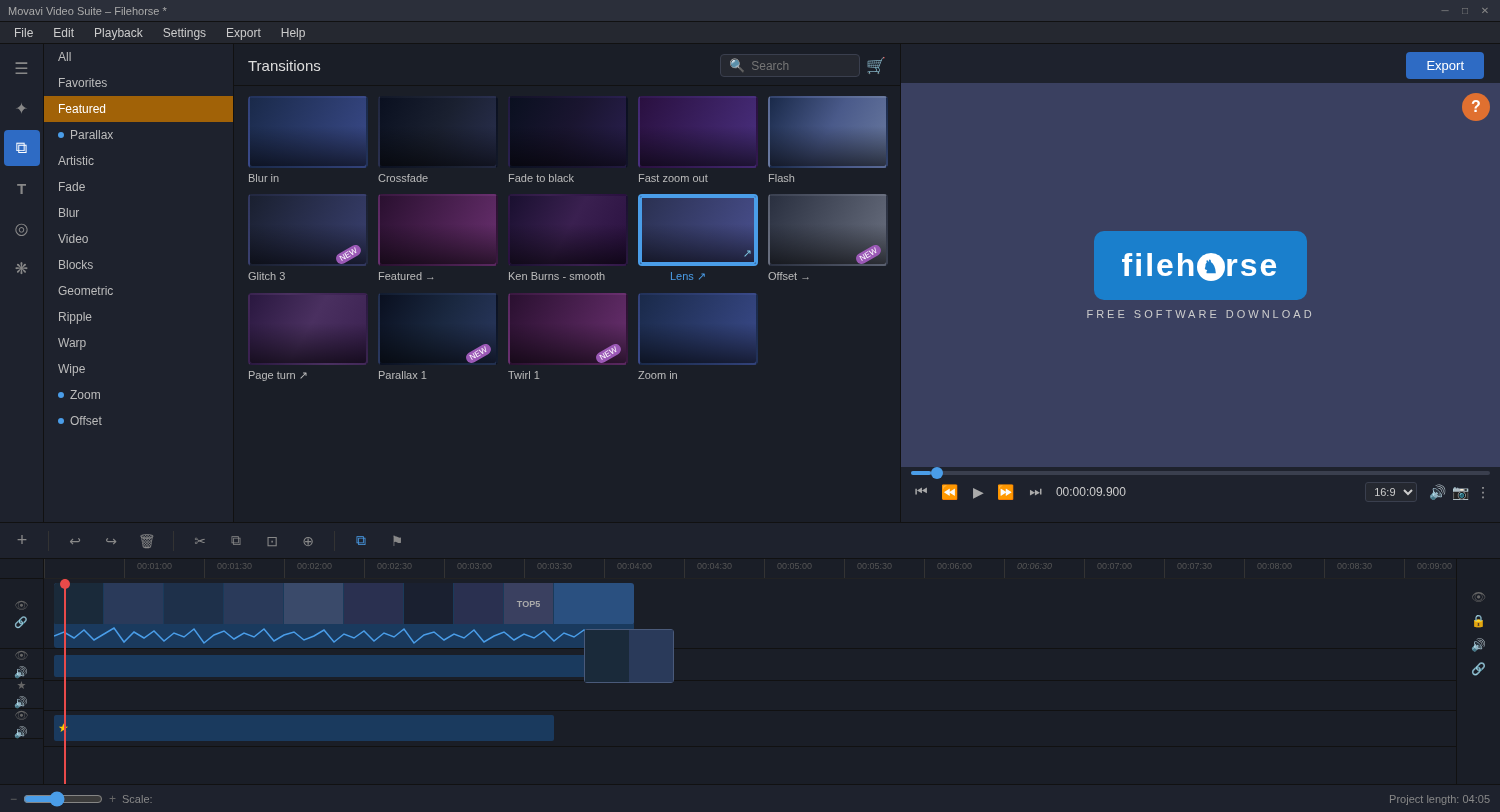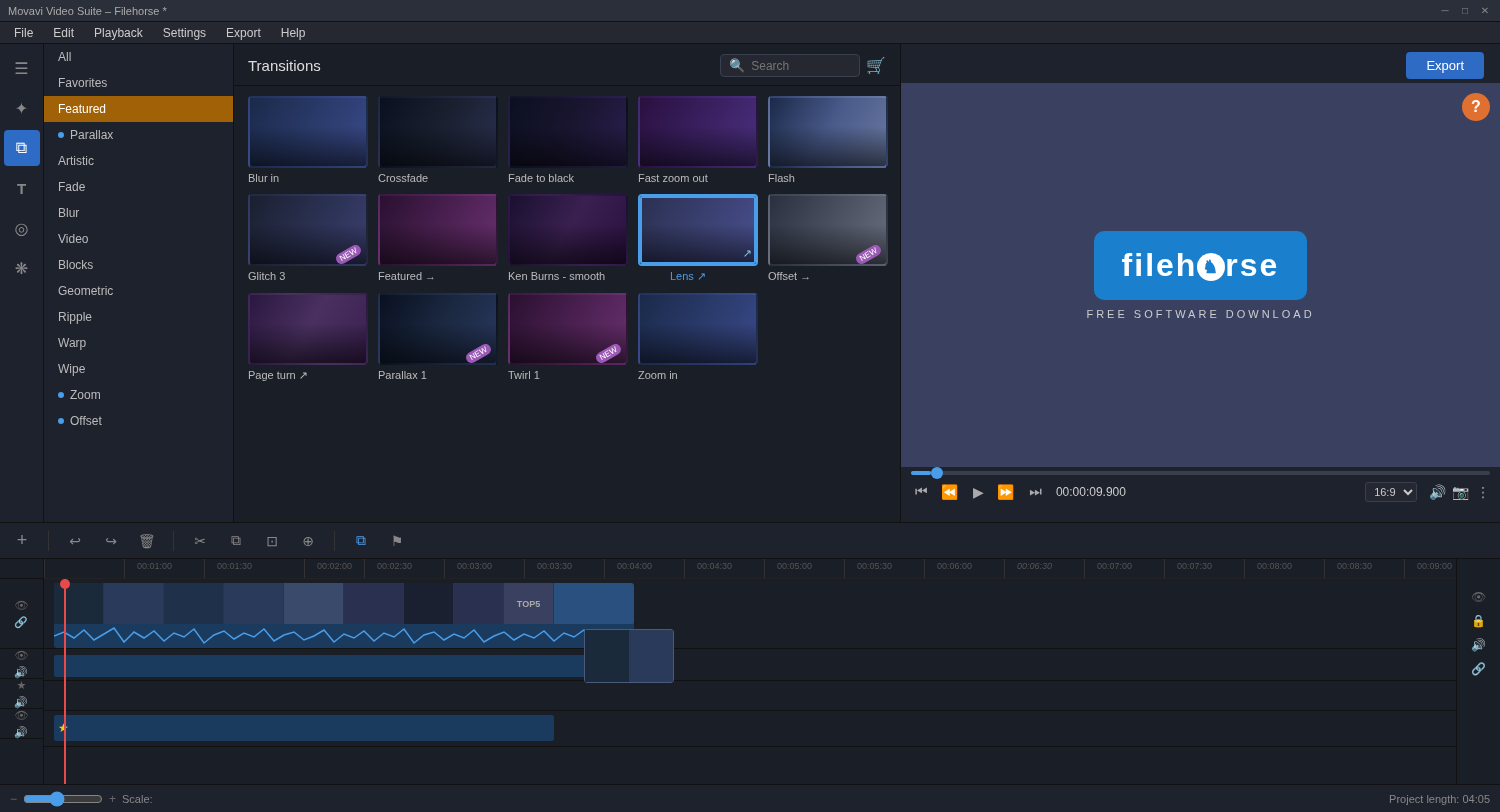--- a/index.html
+++ b/index.html
@@ -784,21 +784,21 @@
         <div class="ltc-icon">🔊</div>
       </div>
     </div>
 
     <div id="timeline-scroll">
 
       <div id="timeline-ruler">
         <div class="ruler-mark" style="left:0px;"></div>
         <div class="ruler-mark" style="left:80px;">00:01:00</div>
         <div class="ruler-mark" style="left:160px;">00:01:30</div>
-        <div class="ruler-mark" style="left:240px;margin-left:20px;">00:02:00</div>
+        <div class="ruler-mark" style="left:240px;">00:02:00</div>
         <div class="ruler-mark" style="left:320px;">00:02:30</div>
         <div class="ruler-mark" style="left:400px;">00:03:00</div>
         <div class="ruler-mark" style="left:480px;">00:03:30</div>
         <div class="ruler-mark" style="left:560px;">00:04:00</div>
         <div class="ruler-mark" style="left:640px;">00:04:30</div>
         <div class="ruler-mark" style="left:720px;">00:05:00</div>
         <div class="ruler-mark" style="left:800px;">00:05:30</div>
         <div class="ruler-mark" style="left:880px;">00:06:00</div>
         <div class="ruler-mark" style="left:960px;font-style:italic;">00:06:30</div>
         <div class="ruler-mark" style="left:1040px;">00:07:00</div>

